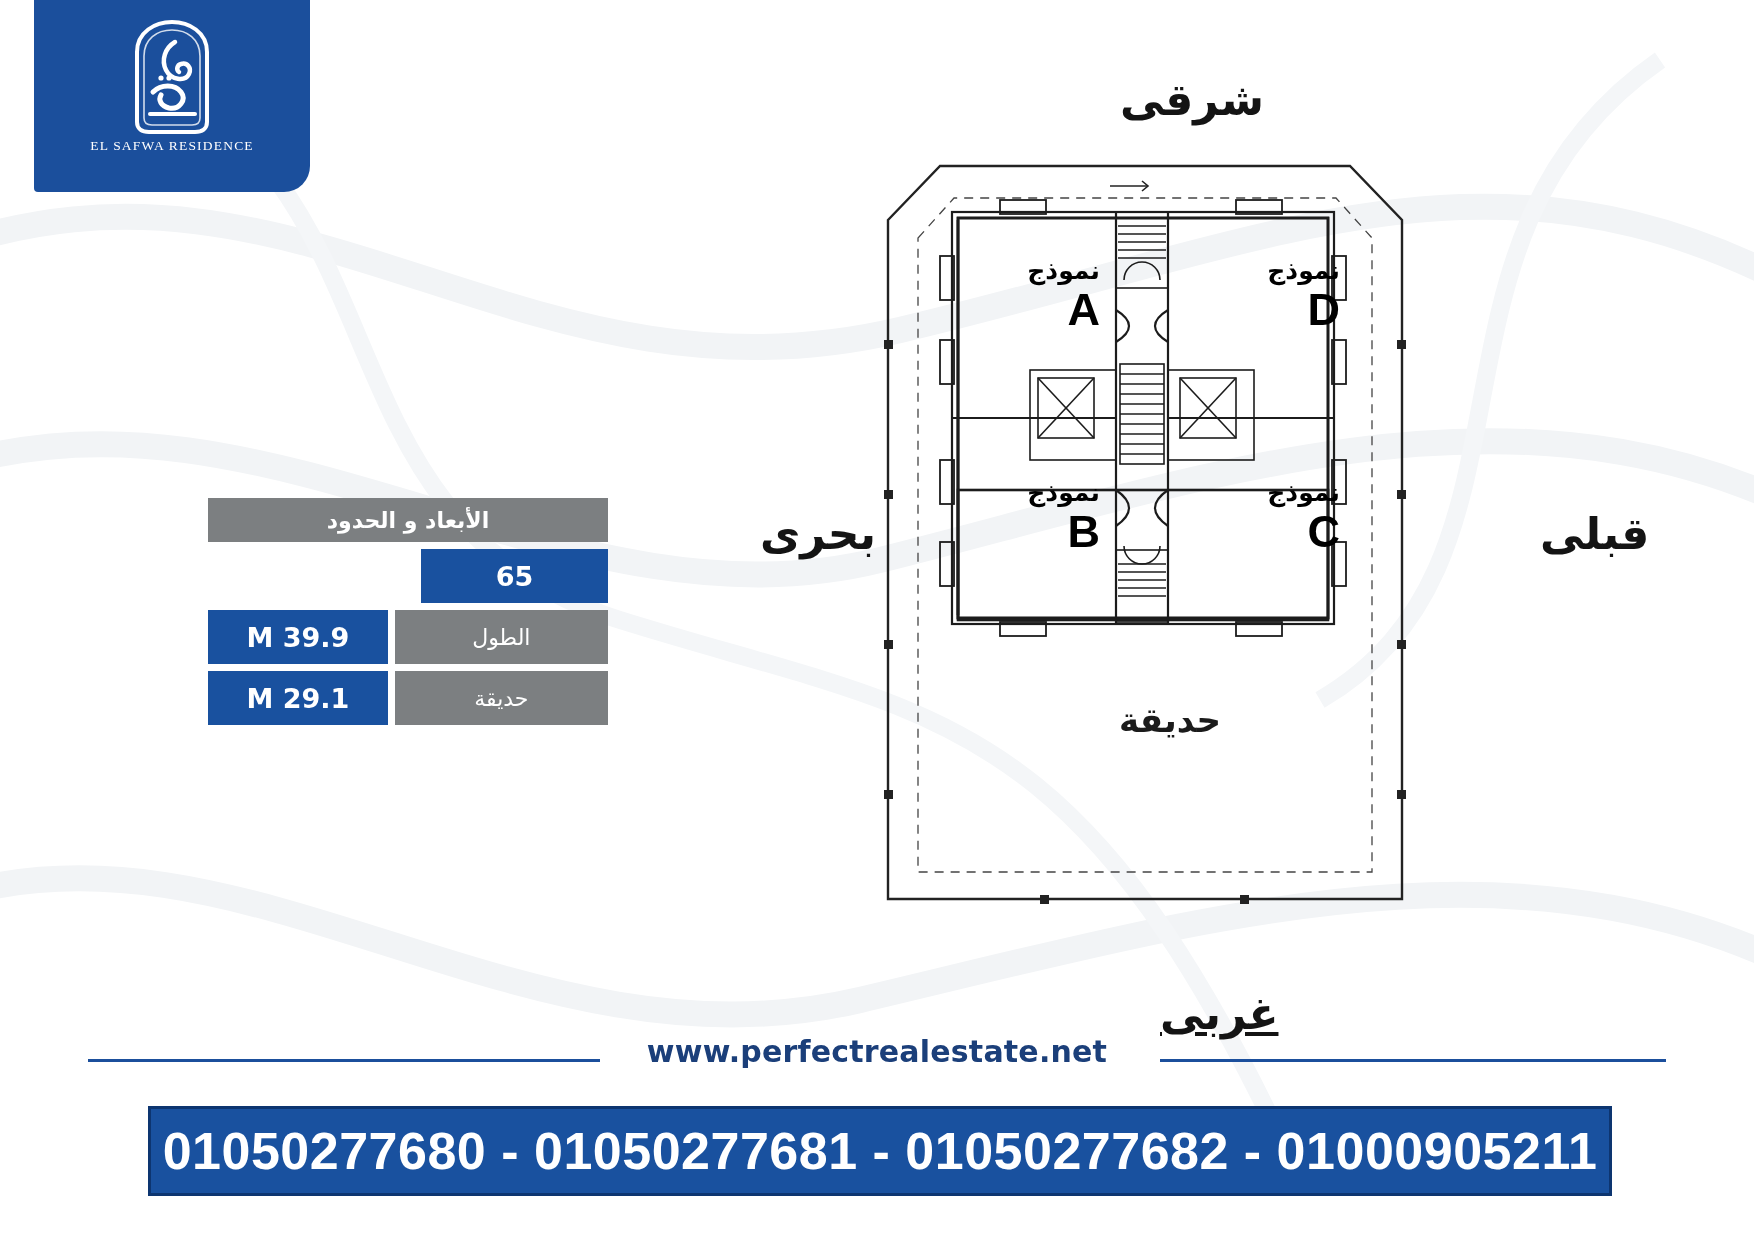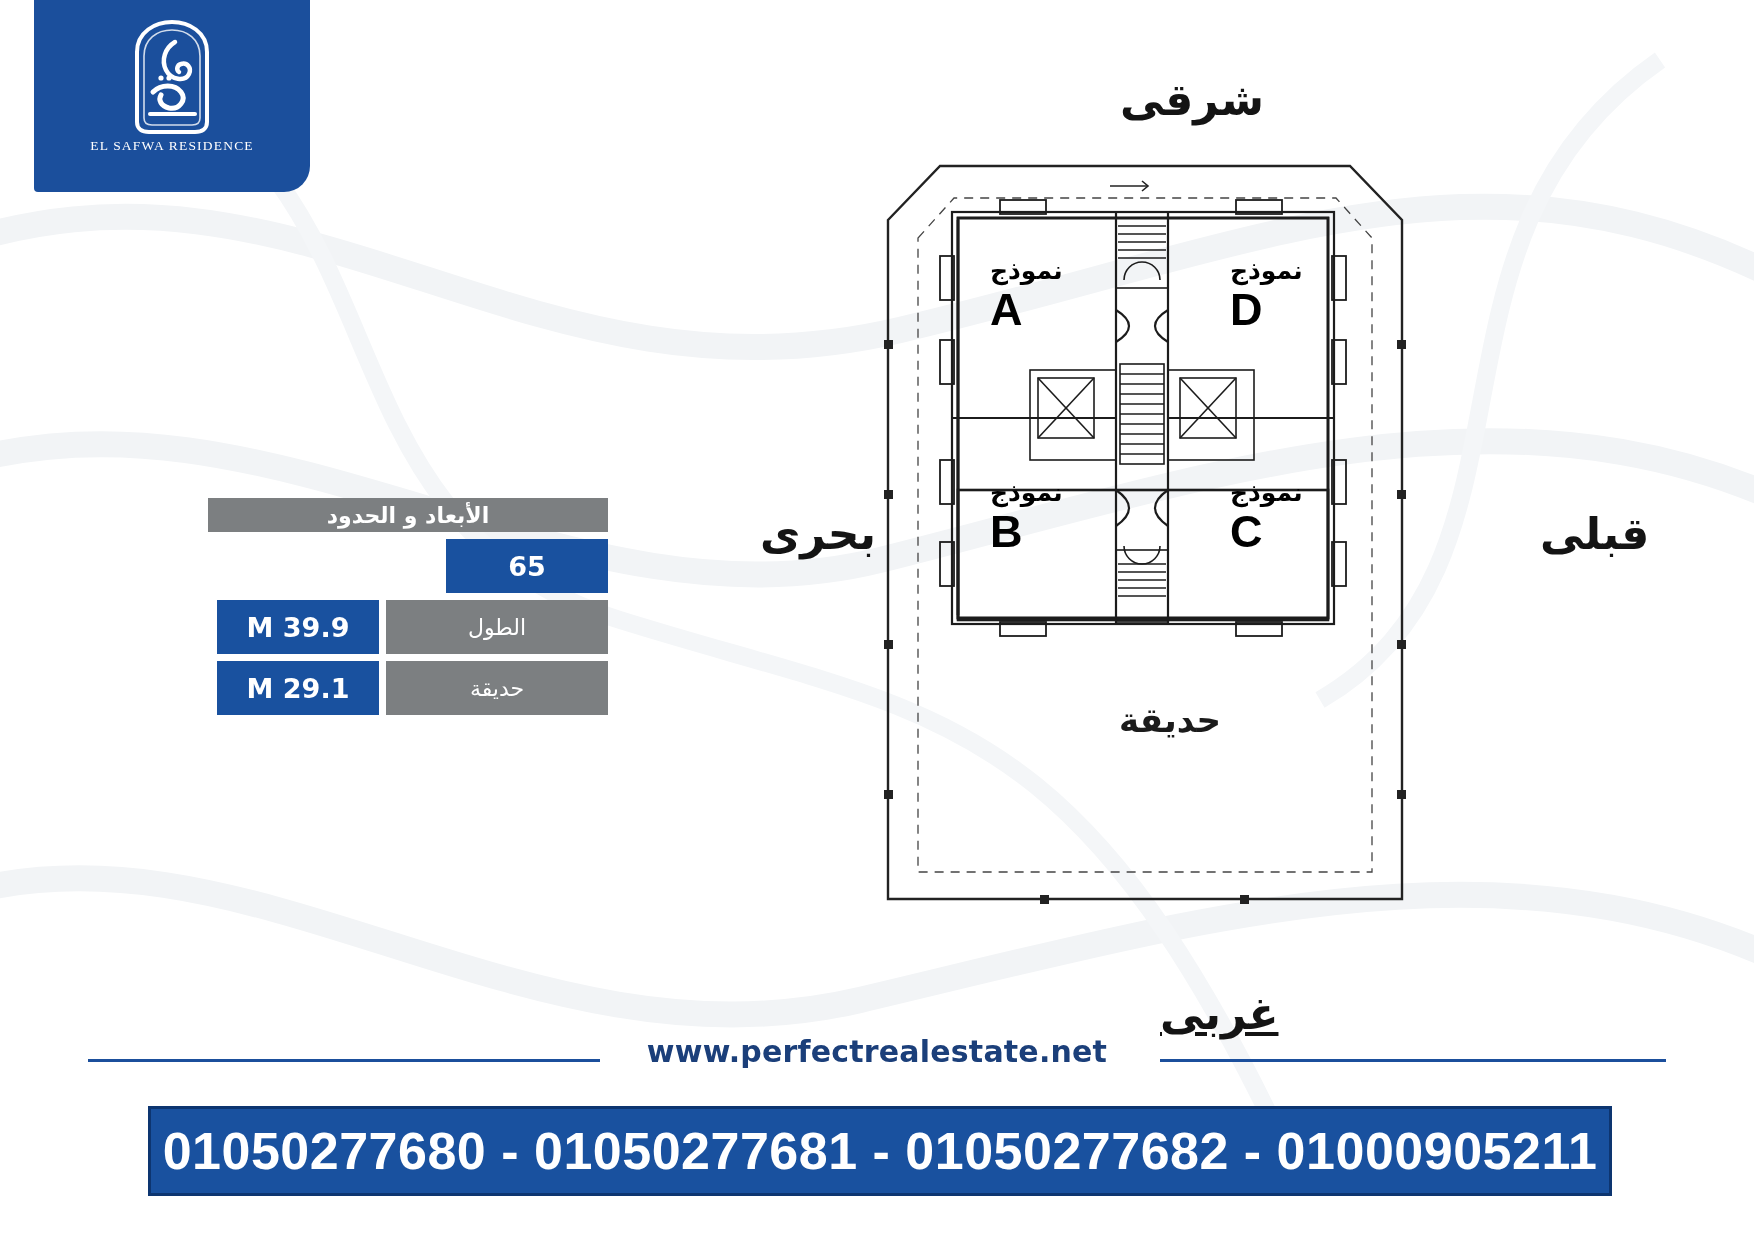--- a/index.html
+++ b/index.html
@@ -54,21 +54,21 @@
   
   .dims {
     position: absolute;
     left: 208px;
     top: 498px;
     width: 400px;
   }
   .dims-title {
     background: #7c7f81;
     color: #ffffff;
-    height: 34px;
+    height: 44px;
     display: flex;
     align-items: center;
     justify-content: center;
     font-size: 22px;
     font-weight: bold;
     direction: rtl;
     margin-bottom: 7px;
   }
   .dims-row {
     display: flex;
@@ -83,21 +83,21 @@
     height: 54px;
     display: flex;
     align-items: center;
     justify-content: center;
     font-size: 22px;
     direction: rtl;
   }
   .dims-value {
     background: #19519f;
     color: #ffffff;
-    width: 162px;
+    width: 187px;
     height: 54px;
     display: flex;
     align-items: center;
     justify-content: center;
     font-size: 27px;
     font-weight: bold;
   }
 
   
   .dir {
@@ -117,21 +117,21 @@
     position: absolute;
     left: 880px;
     top: 160px;
     width: 600px;
     height: 745px;
   }
   .plan svg { display: block; }
 
   .plan-label {
     position: absolute;
-    text-align: left;
+    text-align: right;
     direction: rtl;
     color: #000;
   }
   .plan-label .kw {
     font-size: 25px;
     font-weight: bold;
     display: block;
     line-height: 1;
   }
   .plan-label .letter {

